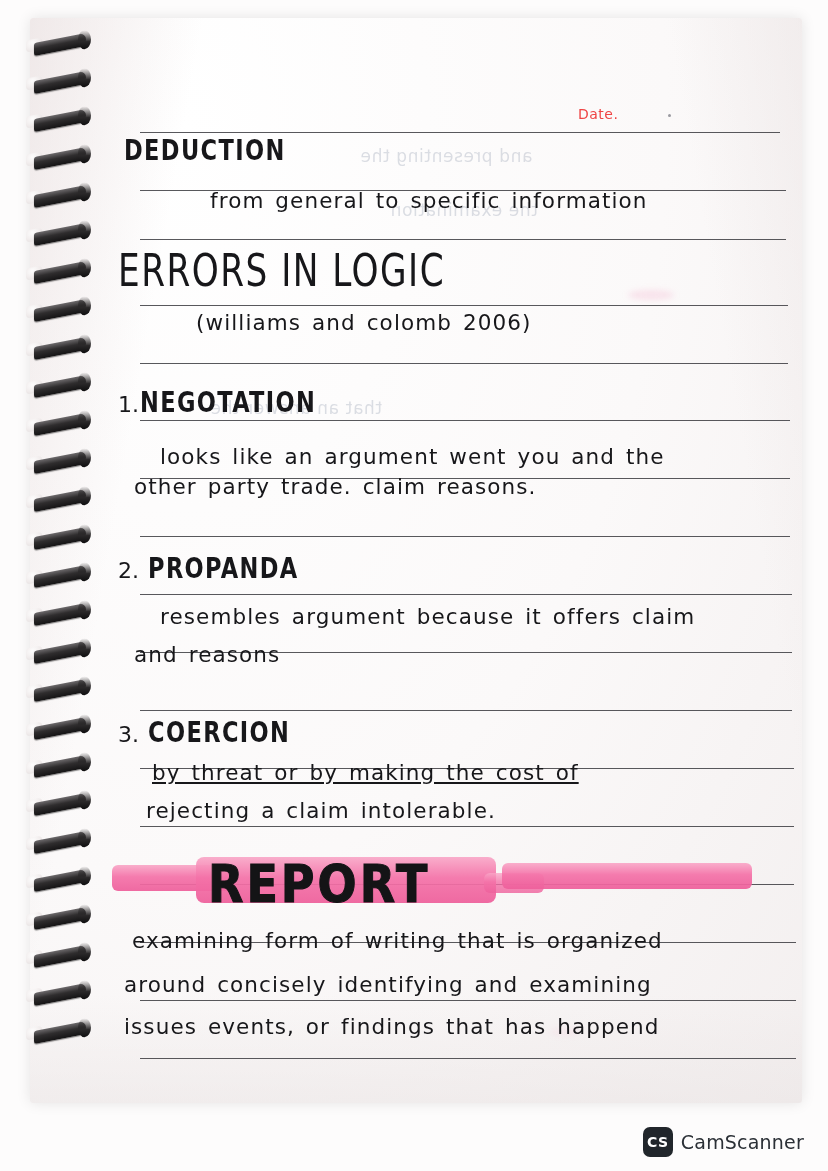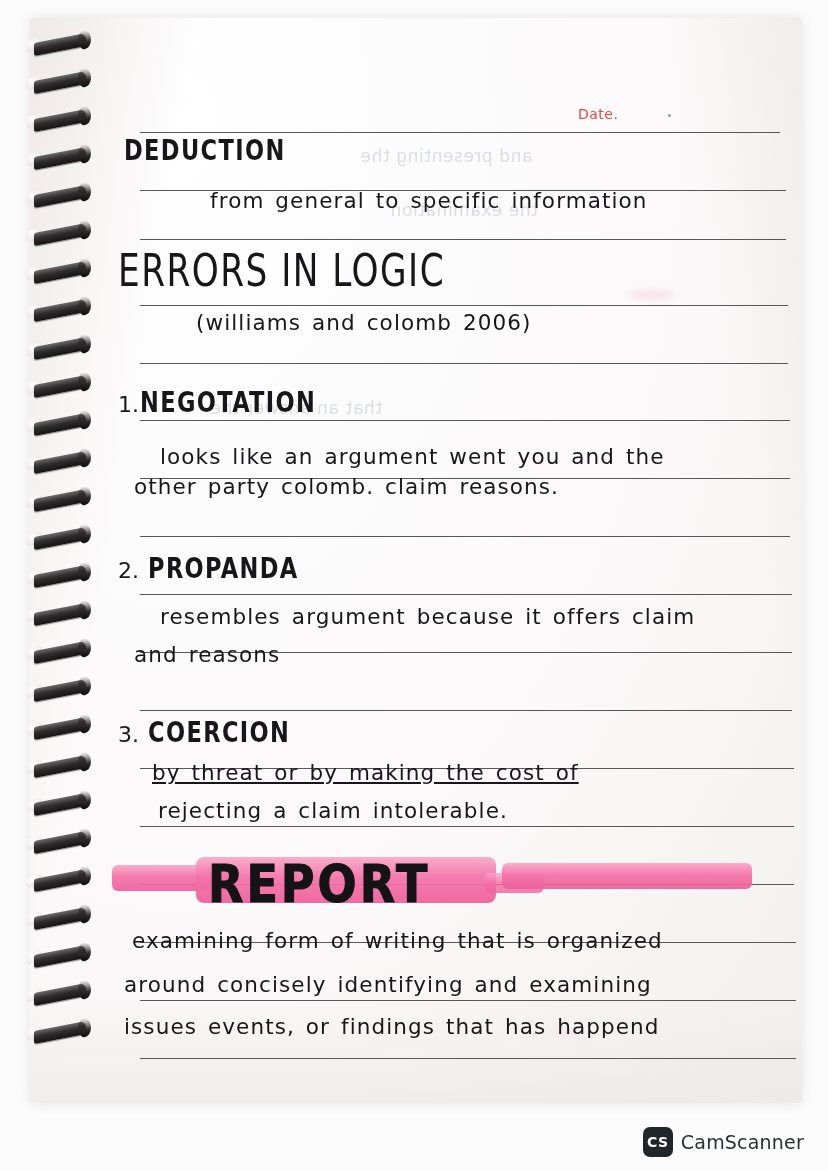--- a/index.html
+++ b/index.html
@@ -385,31 +385,31 @@
 
   <div class="hand heading" style="left:124px;top:138px;">DEDUCTION</div>
   <div class="hand body-line" style="left:162px;top:188px;margin-left:48px;">from general to specific information</div>
 
   <div class="hand big-heading" style="left:118px;top:256px;">ERRORS IN LOGIC</div>
   <div class="hand body-line" style="left:196px;top:310px;">(williams and colomb 2006)</div>
 
   <div class="hand num" style="left:118px;top:392px;">1.</div>
   <div class="hand heading" style="left:140px;top:390px;">NEGOTATION</div>
   <div class="hand body-line" style="left:160px;top:436px;margin-top:8px;">looks like an argument went you and the</div>
-  <div class="hand body-line" style="left:134px;top:474px;">other party colomb. claim reasons.</div>
+  <div class="hand body-line" style="left:134px;top:474px;">other party trade. claim reasons.</div>
 
   <div class="hand num" style="left:118px;top:558px;">2.</div>
   <div class="hand heading" style="left:148px;top:556px;">PROPANDA</div>
   <div class="hand body-line" style="left:160px;top:604px;">resembles argument because it offers  claim</div>
   <div class="hand body-line" style="left:134px;top:642px;">and reasons</div>
 
   <div class="hand num" style="left:118px;top:722px;">3.</div>
   <div class="hand heading" style="left:148px;top:720px;">COERCION</div>
   <div class="hand body-line" style="left:152px;top:760px;text-decoration:underline;">by threat or by making the cost of</div>
-  <div class="hand body-line" style="left:158px;top:798px;">rejecting a claim intolerable.</div>
+  <div class="hand body-line" style="left:146px;top:798px;">rejecting a claim intolerable.</div>
 
   <div class="banner">
     <div class="swipe left"></div>
     <div class="swipe mid"></div>
     <div class="swipe right2"></div>
     <div class="swipe right"></div>
     <div class="banner-text">REPORT</div>
   </div>
 
   <div class="hand body-line" style="left:132px;top:928px;">examining form of writing that is organized</div>

